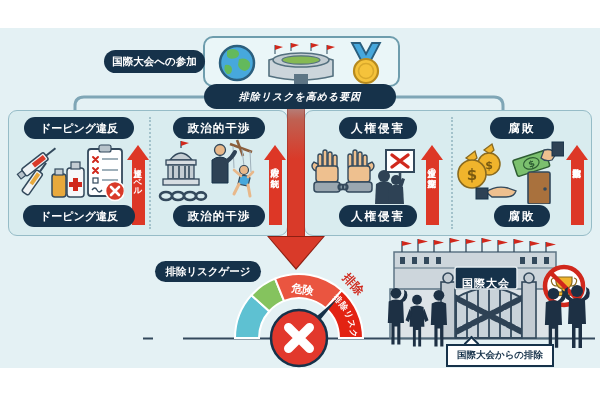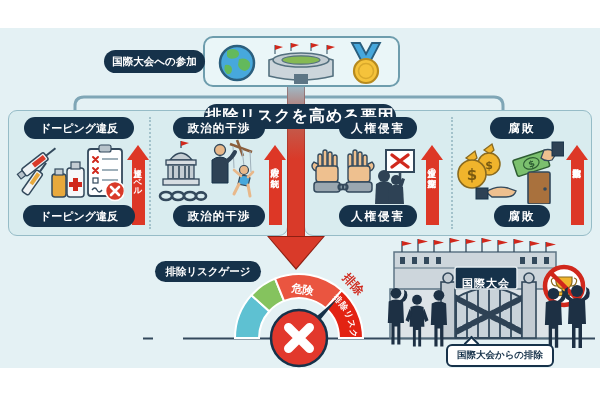--- a/index.html
+++ b/index.html
@@ -21,21 +21,21 @@
   .shaft-head{position:absolute;left:269px;top:237px;width:0;height:0;z-index:4;
          border-left:27px solid transparent;border-right:27px solid transparent;border-top:31px solid #d93a29;}
   .up-arrow{position:absolute;width:22px;display:flex;flex-direction:column;align-items:center;z-index:5;}
   .up-arrow-head{width:0;height:0;border-left:11px solid transparent;border-right:11px solid transparent;border-bottom:15px solid #dd3726;}
   .up-arrow-shaft{width:13px;flex:1;background:#dd3726;display:flex;justify-content:center;padding-top:2px;box-sizing:border-box;}
   .v-label{writing-mode:vertical-rl;text-orientation:upright;font-size:8.5px;line-height:1;color:#fff;font-weight:bold;}
   .icon-zone{position:absolute;z-index:5;}
   .exc-outer{position:absolute;left:341px;top:276px;color:#d0281c;font-size:12px;font-weight:bold;
              transform:rotate(47deg);z-index:8;white-space:nowrap;}
   .bubble{position:absolute;left:446px;top:344px;width:104px;height:19px;background:#ffffff;
-          border:2px solid #16324a;border-radius:6px;color:#16324a;font-size:9.5px;font-weight:bold;
+          border:2px solid #16324a;border-radius:0;color:#16324a;font-size:9.5px;font-weight:bold;
           display:flex;align-items:center;justify-content:center;z-index:12;white-space:nowrap;}
   .bubble-tail{position:absolute;left:466px;top:338px;width:9px;height:9px;background:#ffffff;
           border-left:2px solid #16324a;border-top:2px solid #16324a;transform:rotate(45deg);z-index:11;}
   svg{display:block;}
   .layer{position:absolute;left:0;top:0;z-index:7;}
   .layer-low{position:absolute;left:0;top:0;z-index:1;}
   .layer-people{position:absolute;left:0;top:0;z-index:10;}
   .layer-stadium{position:absolute;left:0;top:0;z-index:9;}
 </style>
 </head>
@@ -87,21 +87,21 @@
     <svg class="abs" style="left:143px;top:4px;" width="36" height="44" viewBox="0 0 36 44">
       <polygon points="4,1 14,20 22,20 32,1 24,1 18,12 12,1" fill="#47a8dc" stroke="#2b5f7e" stroke-width="1.8"></polygon>
       <circle cx="18" cy="29" r="12" fill="#f5c33b" stroke="#b78a1e" stroke-width="2.2"></circle>
       <circle cx="18" cy="29" r="7.5" fill="none" stroke="#d9a92c" stroke-width="1.6"></circle>
     </svg>
   </div>
   <div class="pill" style="left:104px;top:50px;width:101px;height:23px;font-size:10.5px;z-index:6;text-align:center;">
     <span>国際大会への参加</span>
   </div>
 
-  <div class="pill" style="left:204px;top:104px;width:192px;height:25px;font-size:16px;letter-spacing:1px;">
+  <div class="pill" style="left:204px;top:84px;width:192px;height:25px;font-size:10px;letter-spacing:1px;font-style:italic;">
     <span>排除リスクを高める要因</span>
   </div>
 
   <div class="pill" style="left:24px;top:117px;width:110px;height:22px;font-size:11px;">
     <span>ドーピング違反</span>
   </div>
   <svg class="icon-zone" style="left:14px;top:141px;" width="110" height="62" viewBox="0 0 110 62">
     <g>
       <g transform="rotate(-38 26 20)">
         <rect x="6" y="15" width="28" height="9" rx="2" fill="#eef2f4" stroke="#33495c" stroke-width="1.5"></rect>

